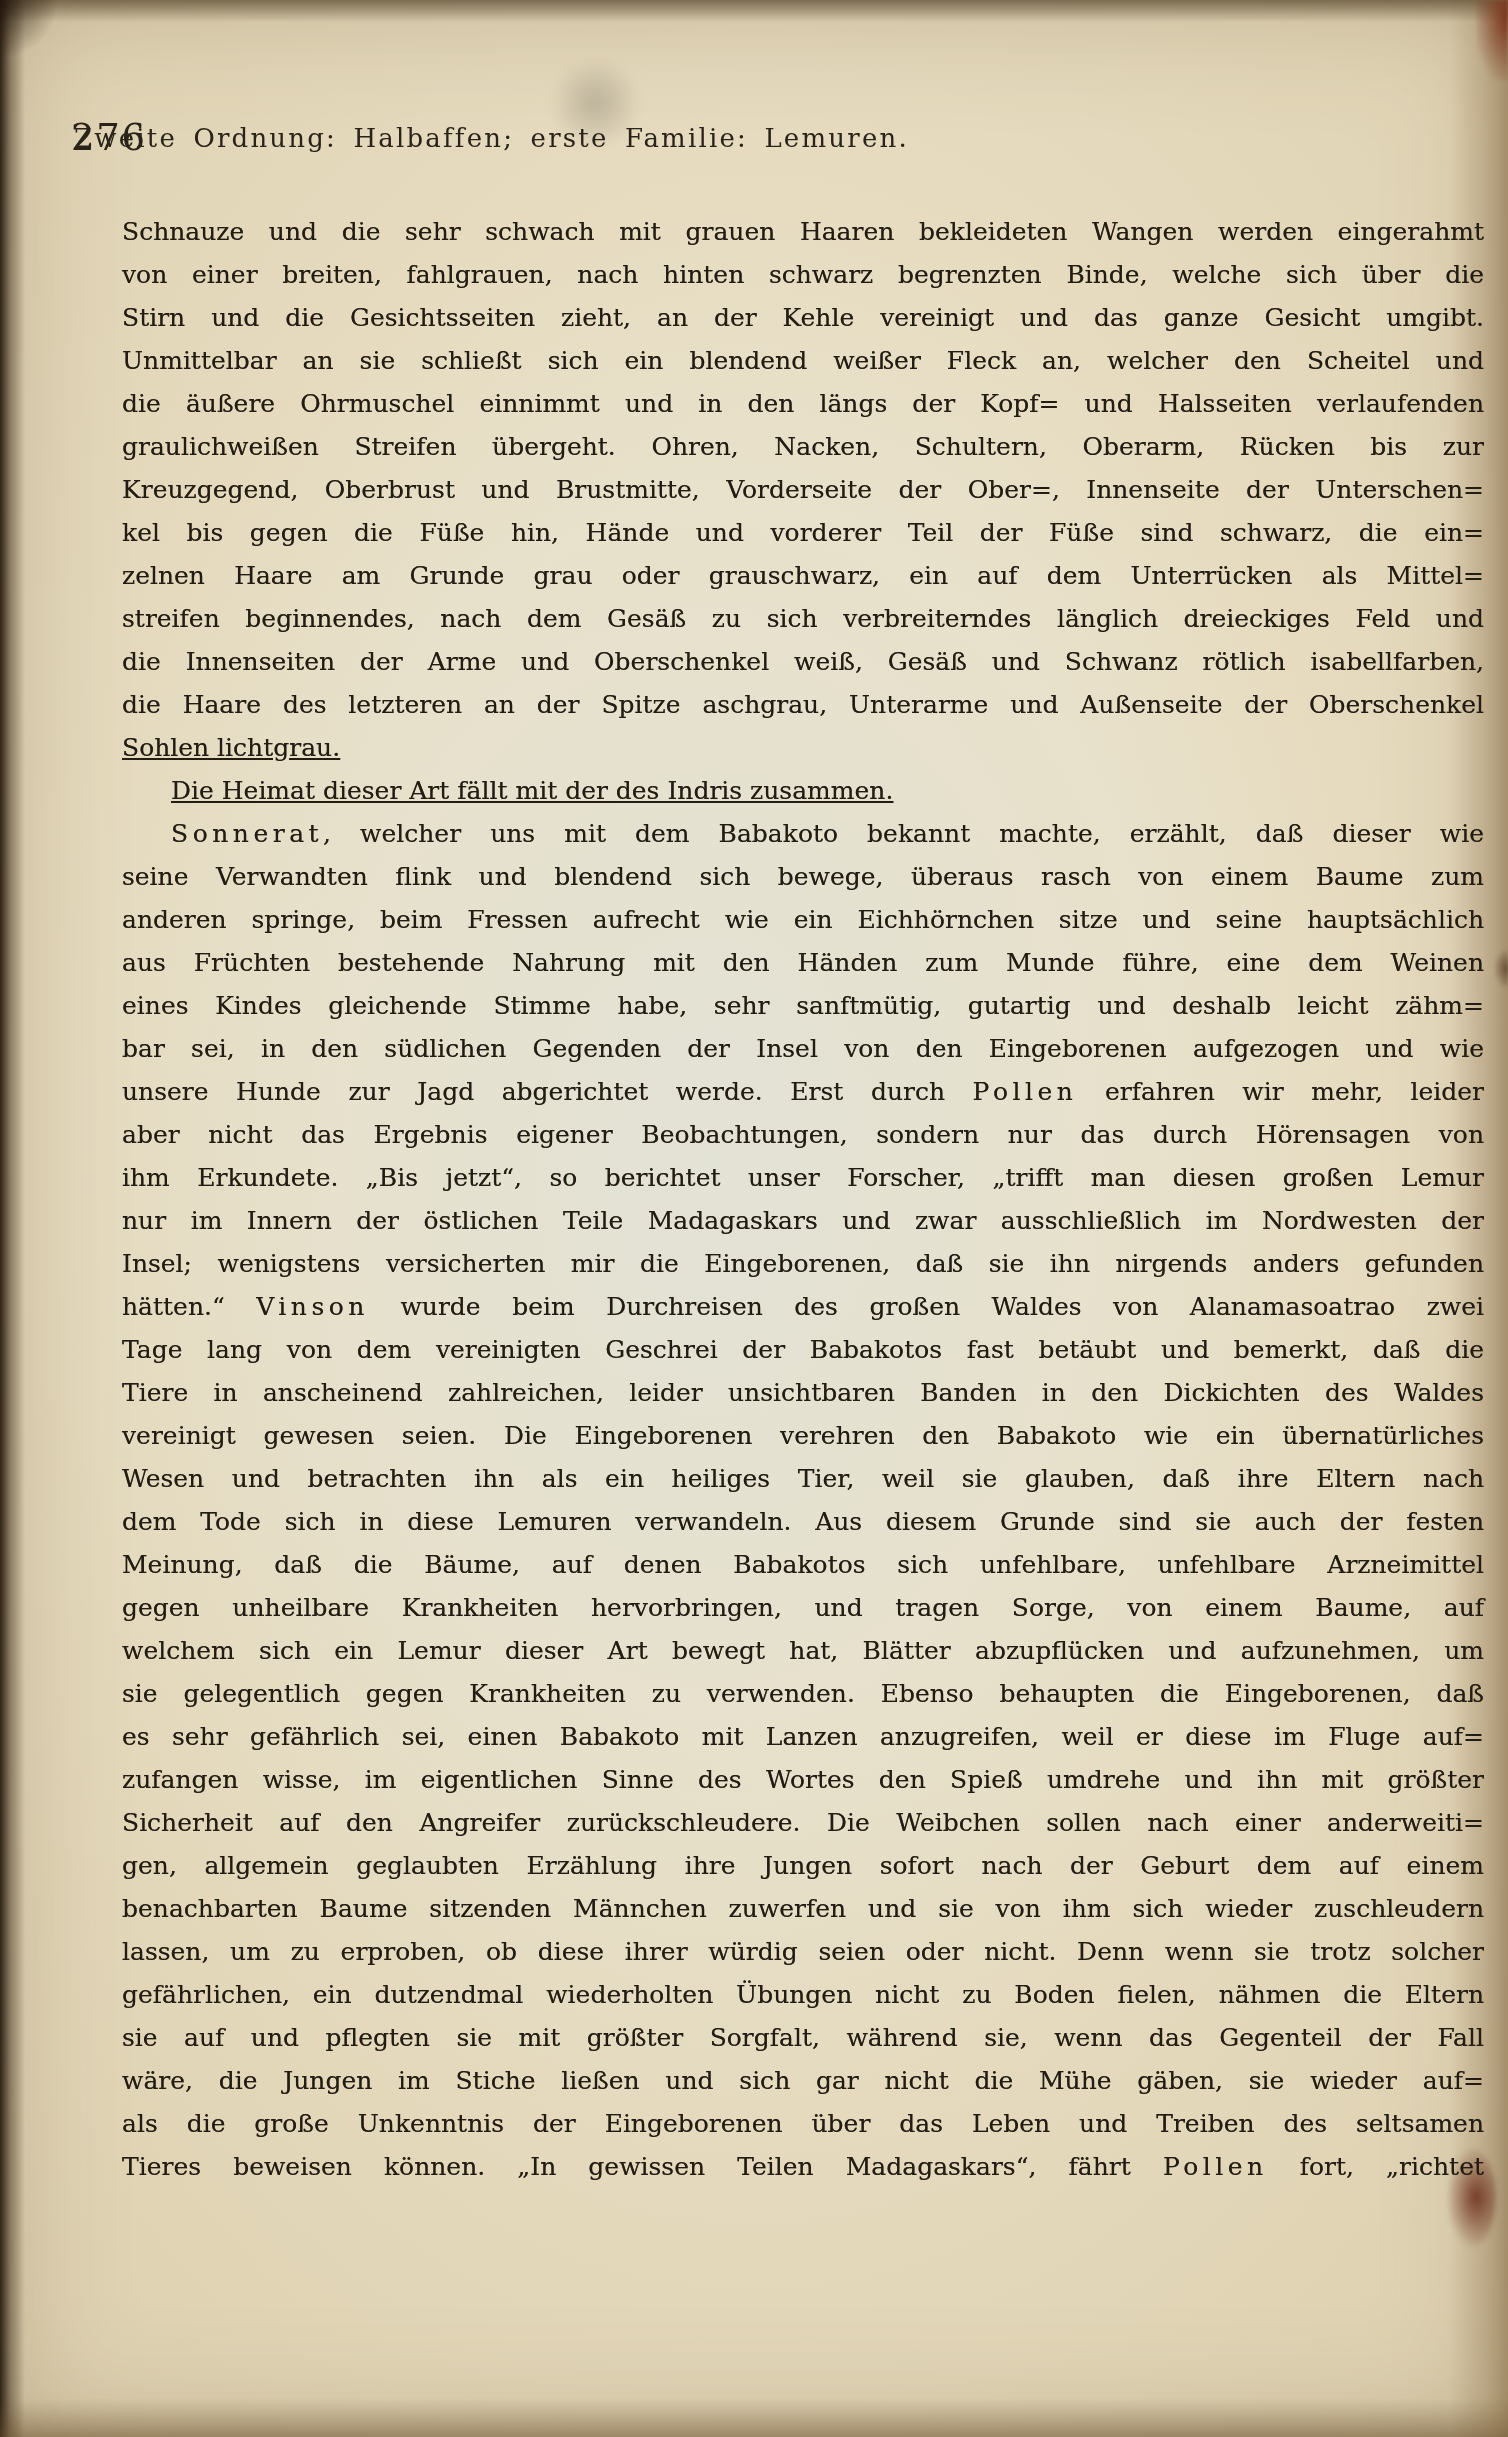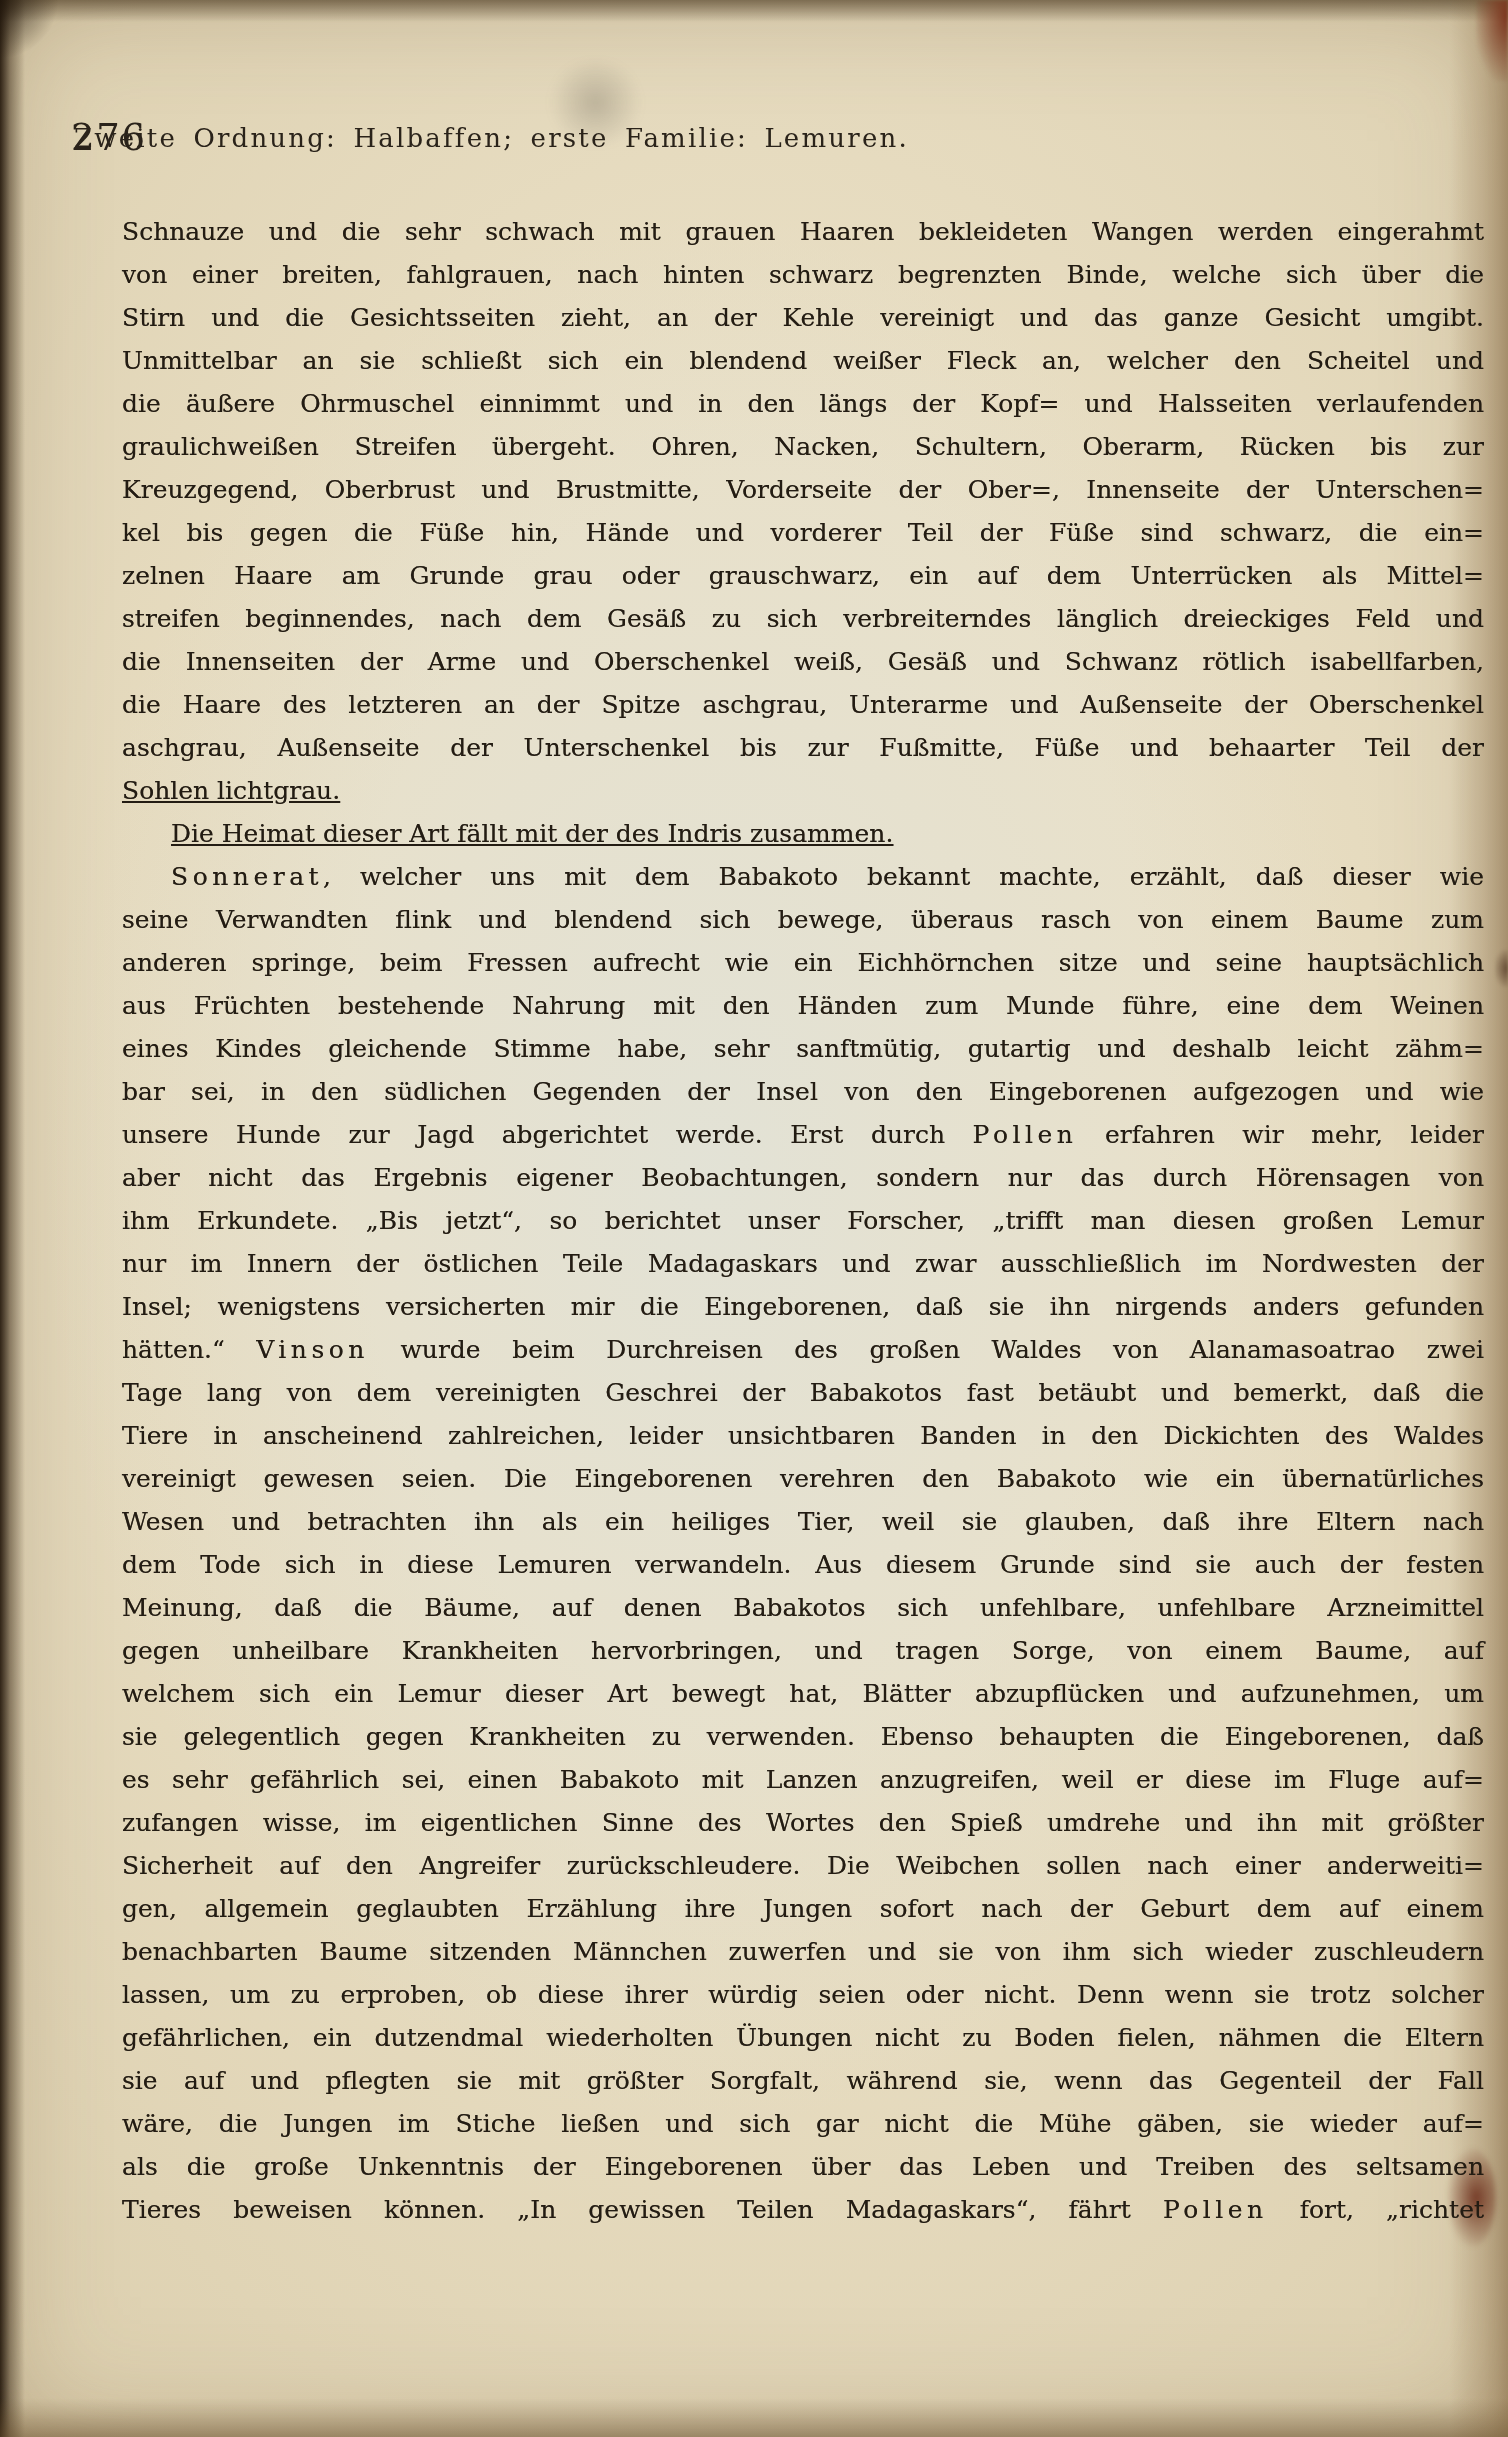--- a/index.html
+++ b/index.html
@@ -114,21 +114,20 @@
       <div class="line">Stirn und die Gesichtsseiten zieht, an der Kehle vereinigt und das ganze Gesicht umgibt.</div>
       <div class="line">Unmittelbar an sie schließt sich ein blendend weißer Fleck an, welcher den Scheitel und</div>
       <div class="line">die äußere Ohrmuschel einnimmt und in den längs der Kopf= und Halsseiten verlaufenden</div>
       <div class="line">graulichweißen Streifen übergeht. Ohren, Nacken, Schultern, Oberarm, Rücken bis zur</div>
       <div class="line">Kreuzgegend, Oberbrust und Brustmitte, Vorderseite der Ober=, Innenseite der Unterschen=</div>
       <div class="line">kel bis gegen die Füße hin, Hände und vorderer Teil der Füße sind schwarz, die ein=</div>
       <div class="line">zelnen Haare am Grunde grau oder grauschwarz, ein auf dem Unterrücken als Mittel=</div>
       <div class="line">streifen beginnendes, nach dem Gesäß zu sich verbreiterndes länglich dreieckiges Feld und</div>
       <div class="line">die Innenseiten der Arme und Oberschenkel weiß, Gesäß und Schwanz rötlich isabellfarben,</div>
       <div class="line">die Haare des letzteren an der Spitze aschgrau, Unterarme und Außenseite der Oberschenkel</div>
-      <div class="line">aschgrau, Außenseite der Unterschenkel bis zur Fußmitte, Füße und behaarter Teil der</div>
       <div class="line par-end">Sohlen lichtgrau.</div>
       <div class="line indent par-end">Die Heimat dieser Art fällt mit der des Indris zusammen.</div>
       <div class="line indent"><span class="sperr">Sonnerat</span>, welcher uns mit dem Babakoto bekannt machte, erzählt, daß dieser wie</div>
       <div class="line">seine Verwandten flink und blendend sich bewege, überaus rasch von einem Baume zum</div>
       <div class="line">anderen springe, beim Fressen aufrecht wie ein Eichhörnchen sitze und seine hauptsächlich</div>
       <div class="line">aus Früchten bestehende Nahrung mit den Händen zum Munde führe, eine dem Weinen</div>
       <div class="line">eines Kindes gleichende Stimme habe, sehr sanftmütig, gutartig und deshalb leicht zähm=</div>
       <div class="line">bar sei, in den südlichen Gegenden der Insel von den Eingeborenen aufgezogen und wie</div>
       <div class="line">unsere Hunde zur Jagd abgerichtet werde.  Erst durch <span class="sperr">Pollen</span> erfahren wir mehr, leider</div>
       <div class="line">aber nicht das Ergebnis eigener Beobachtungen, sondern nur das durch Hörensagen von</div>

